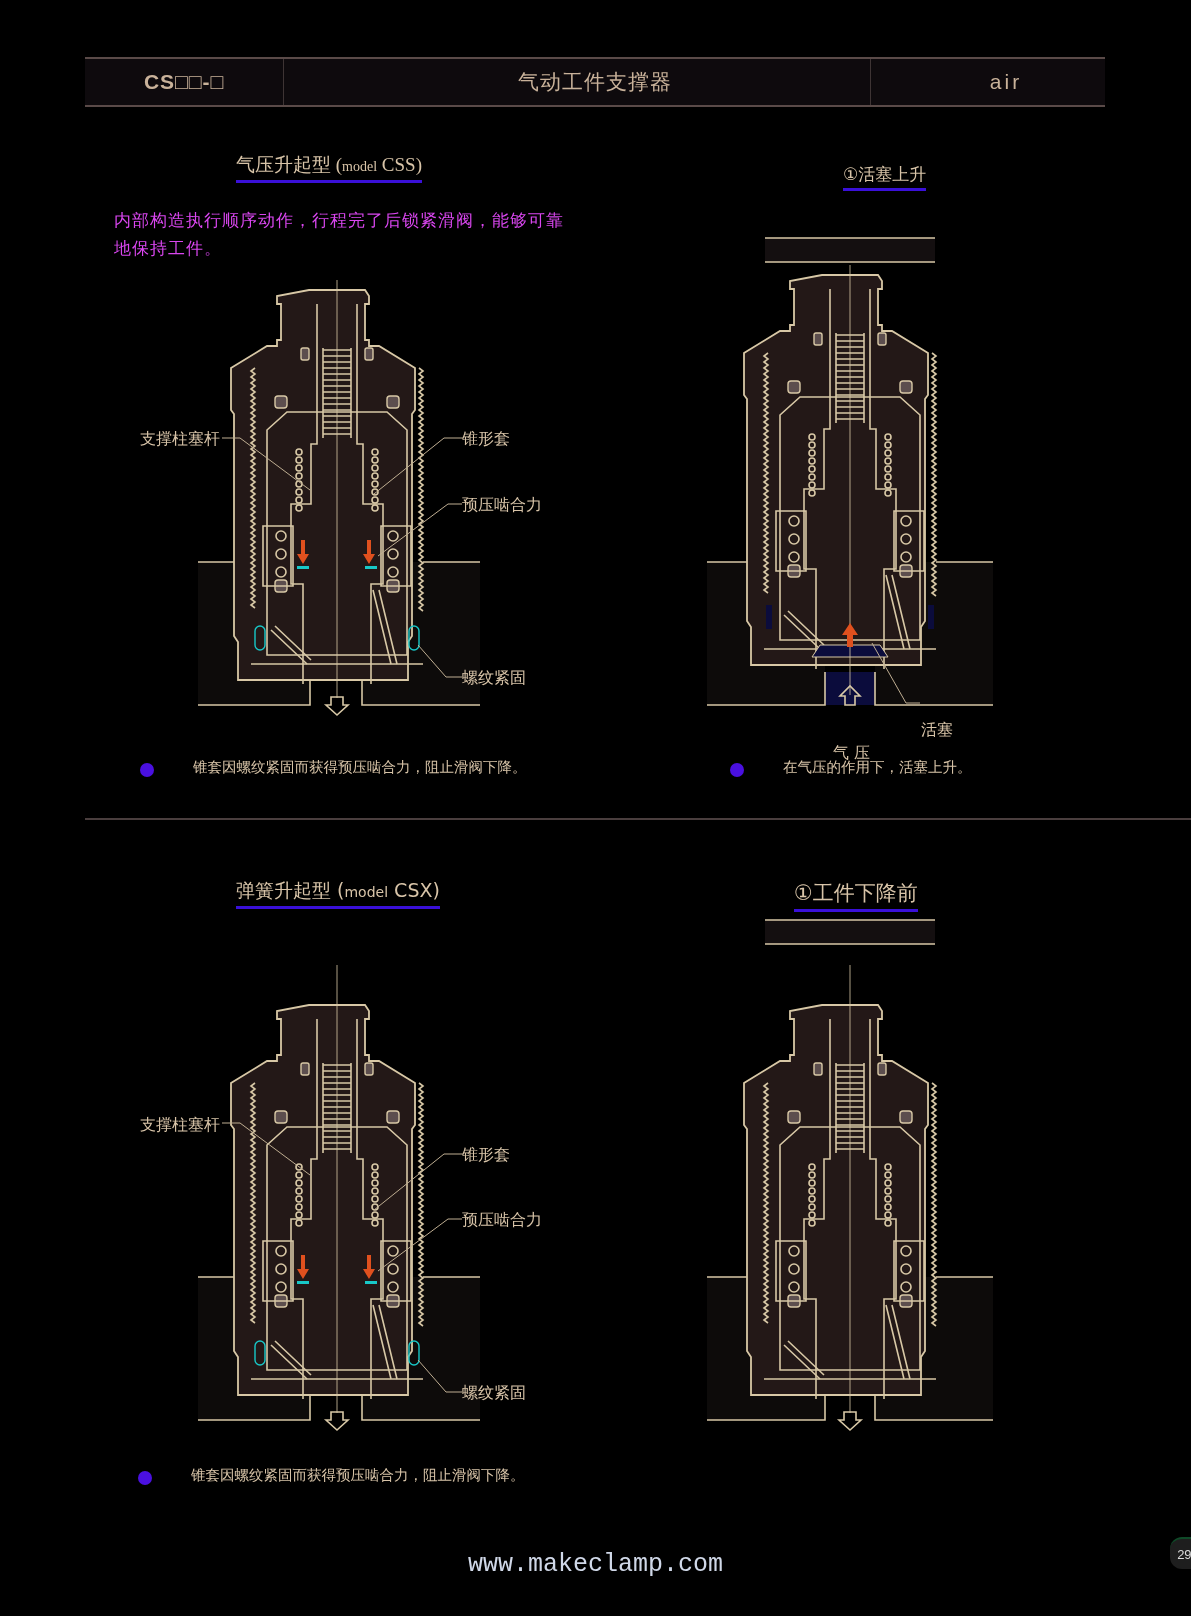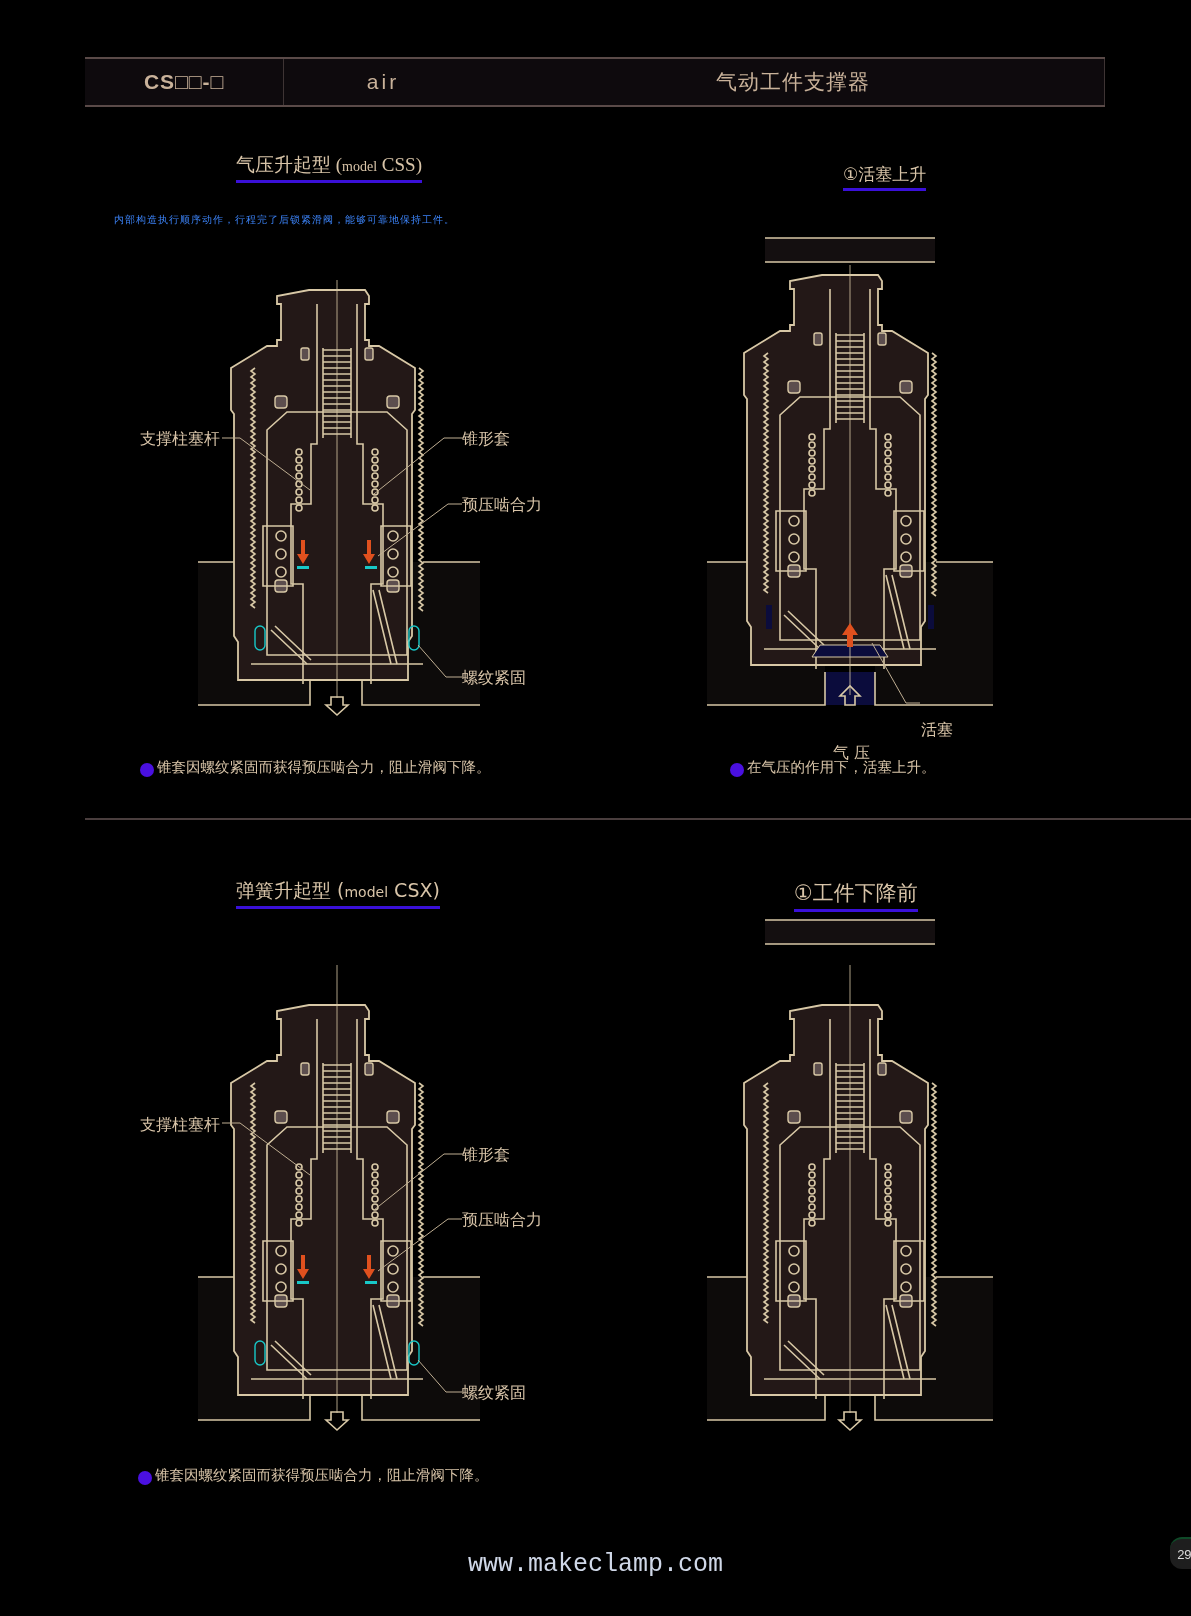--- a/index.html
+++ b/index.html
@@ -1,28 +1,28 @@
 <!DOCTYPE html>
 <html><head>
 <meta charset="utf-8">
 <style>
   html, body { margin:0; padding:0; }
   body { width:1191px; height:1616px; background:#000; position:relative; overflow:hidden;
          font-family:"DejaVu Sans", sans-serif; color:#d8c4a8; }
-  .abs { position:absolute; }
+  .abs { position:absolute;gap:36px; }
   .header { left:85px; top:57px; width:1020px; height:46px; background:#0e0a0d;
             border-top:2px solid #5a4a48; border-bottom:2px solid #5a4a48; display:flex; }
   .hcell { display:flex; align-items:center; justify-content:center; height:100%;
            color:#c9b29a; font-size:21px; }
   .hcell.code { width:198px; border-right:1px solid #3e3434; font-weight:bold; font-family:"Liberation Sans", sans-serif; letter-spacing:1px; }
   .hcell.title { flex:1; border-right:1px solid #3e3434; letter-spacing:1px; }
   .hcell.air { width:198px; letter-spacing:3px; font-family:"Liberation Sans", sans-serif; }
   .sec-title { font-size:19px; color:#d8c4a8; border-bottom:3px solid #3a10d8; padding-bottom:2px; white-space:nowrap; }
   .sec-title .model { font-size:14px; }
-  .desc { left:114px; top:206px; width:460px; font-size:10px; line-height:28px; color:#3b82f6; letter-spacing:1px; }
+  .desc { left:114px; top:206px; width:460px; font-size:17px; line-height:28px; color:#d946ef; letter-spacing:1px; }
   .bullet { font-size:14.5px; color:#d8c4a8; display:flex; align-items:flex-end; white-space:nowrap; }
   .dot { width:14px; height:14px; border-radius:50%; background:#4a10e0; display:inline-block; margin-right:3px; }
   .label { font-size:16px; color:#d8c4a8; white-space:nowrap; }
   .divider { left:85px; top:818px; width:1106px; height:2px; background:#4a3e3e; }
   .url { left:0; width:1191px; top:1550px; text-align:center; font-size:25px; color:#d0d8e8;
          font-family:Liberation Mono, monospace; }
   .badge { left:1170px; top:1537px; width:36px; height:30px; border-radius:12px; background:#1e1e1e;
            border-top:2px solid #0f4a28; border-right:2px solid #0f4a28;
            display:flex; align-items:center; justify-content:center; font-size:13px; color:#dcdcdc;
            font-family:"Liberation Sans", sans-serif; }
@@ -31,22 +31,22 @@
   .body { fill:#231817; stroke:#d8c8a6; stroke-width:1.8; }
   .blk { fill:#0d0b0a; }
   .seal { fill:#5c4e4e; stroke:#d8c8a6; stroke-width:1.4; }
   .leader { stroke:#bfae92; stroke-width:1; fill:none; }
 </style>
 </head>
 <body>
 
 <div class="abs header">
   <div class="hcell code">CS□□-□</div>
+  <div class="hcell title">气动工件支撑器</div>
   <div class="hcell air">air</div>
-  <div class="hcell title">气动工件支撑器</div>
 </div>
 
 <div class="abs sec-title" style="left:236px; top:152px;font-family:Liberation Serif, serif;">
   <span>气压升起型</span>
   <span> (</span><span class="model">model</span>
   <span>CSS</span><span>)</span>
 </div>
 <div class="abs desc">内部构造执行顺序动作，行程完了后锁紧滑阀，能够可靠地保持工件。</div>
 <div class="abs sec-title" style="left:843px; top:163px; font-size:17px;">①活塞上升</div>
 

